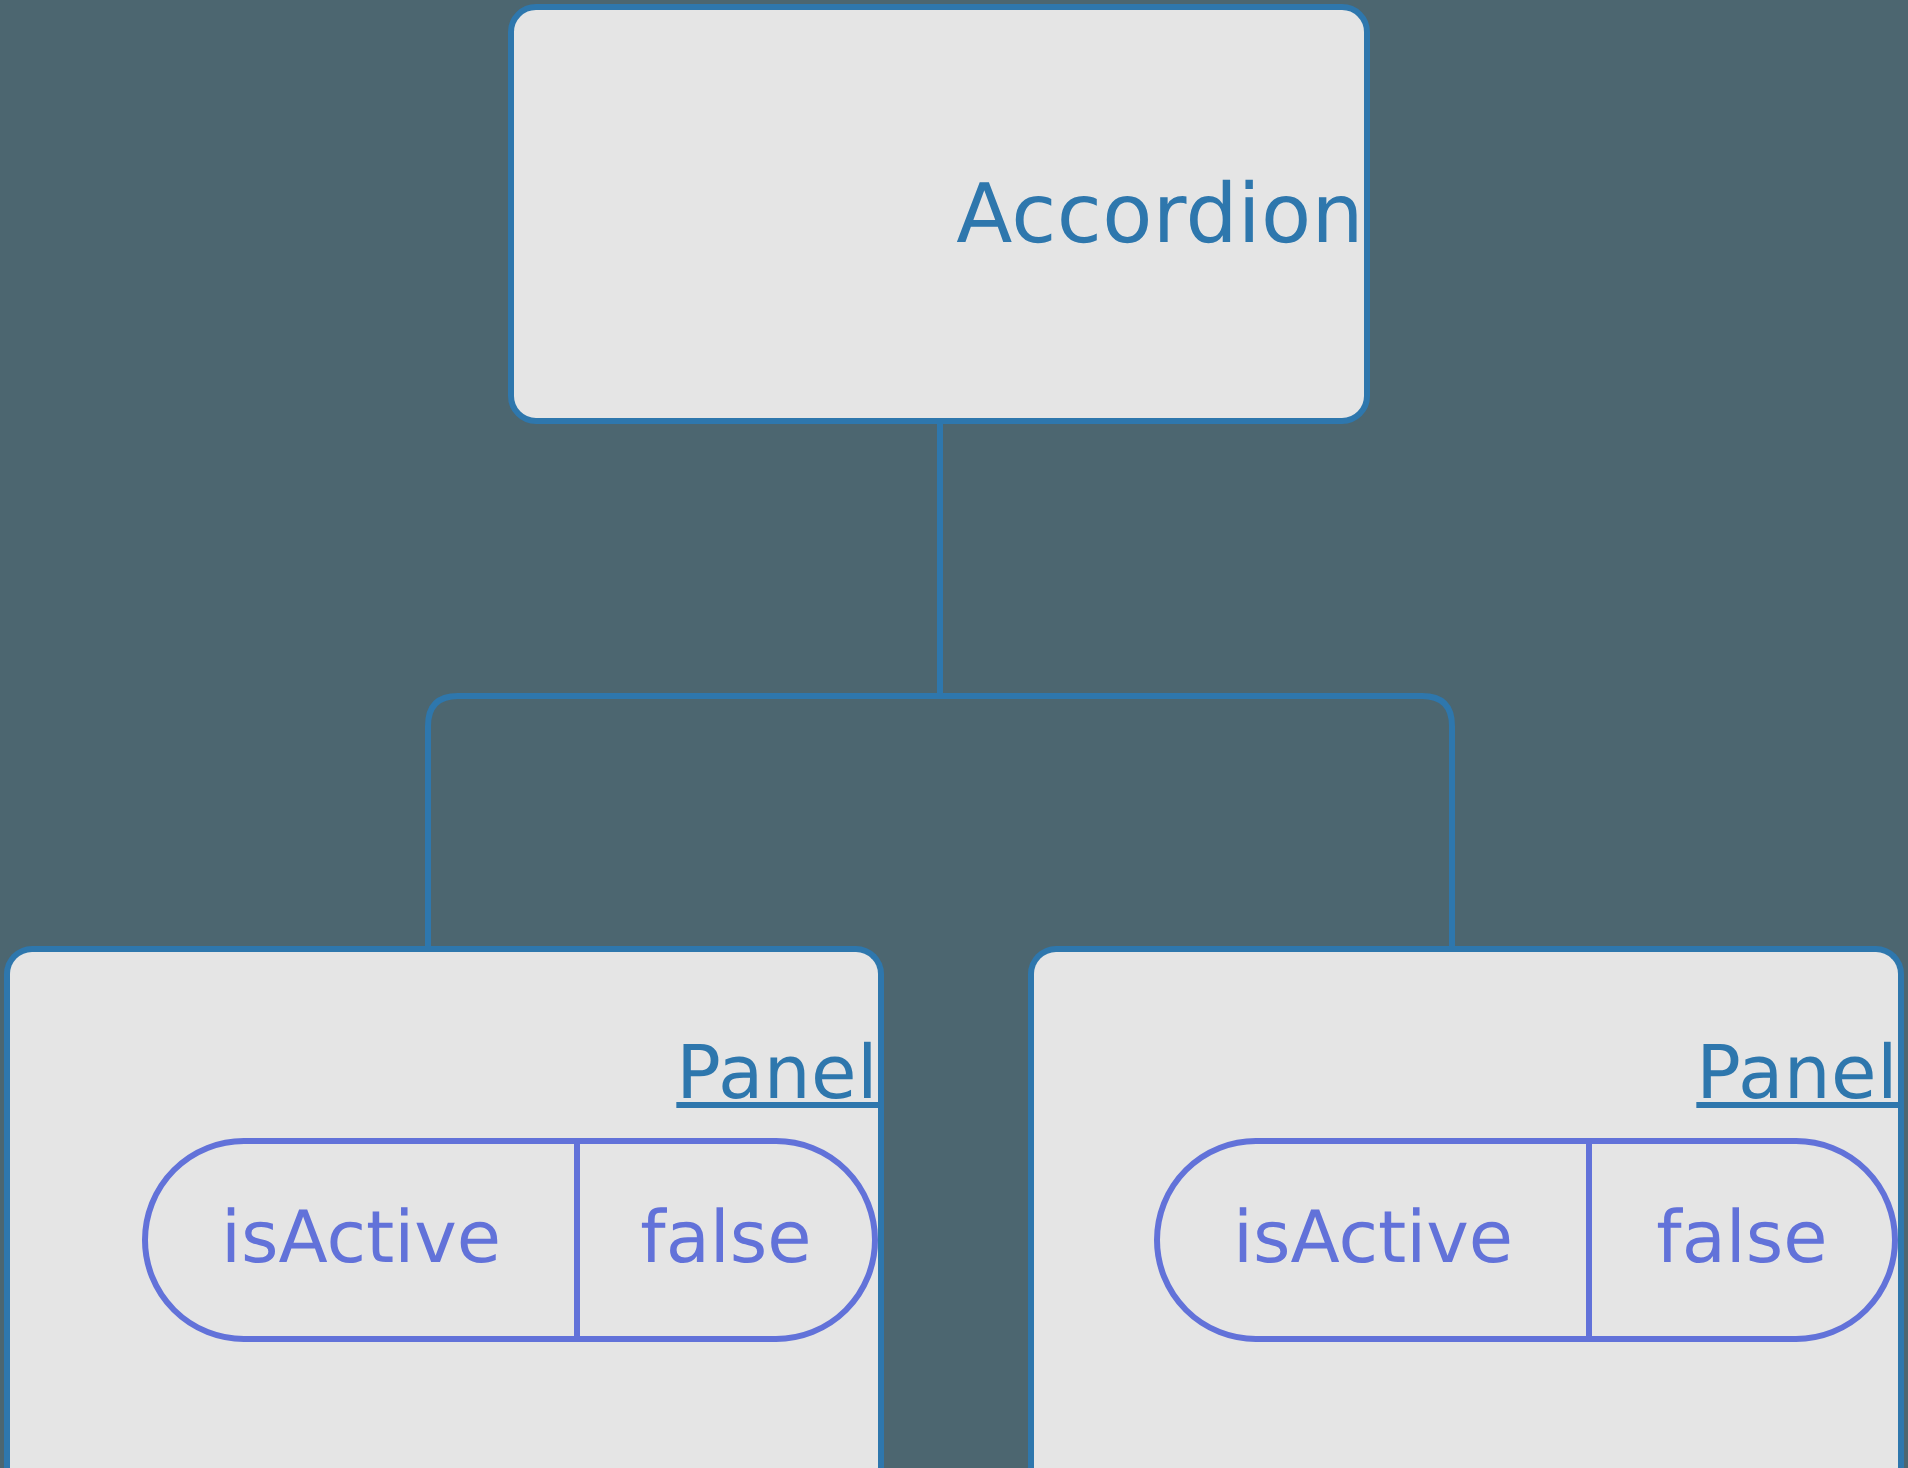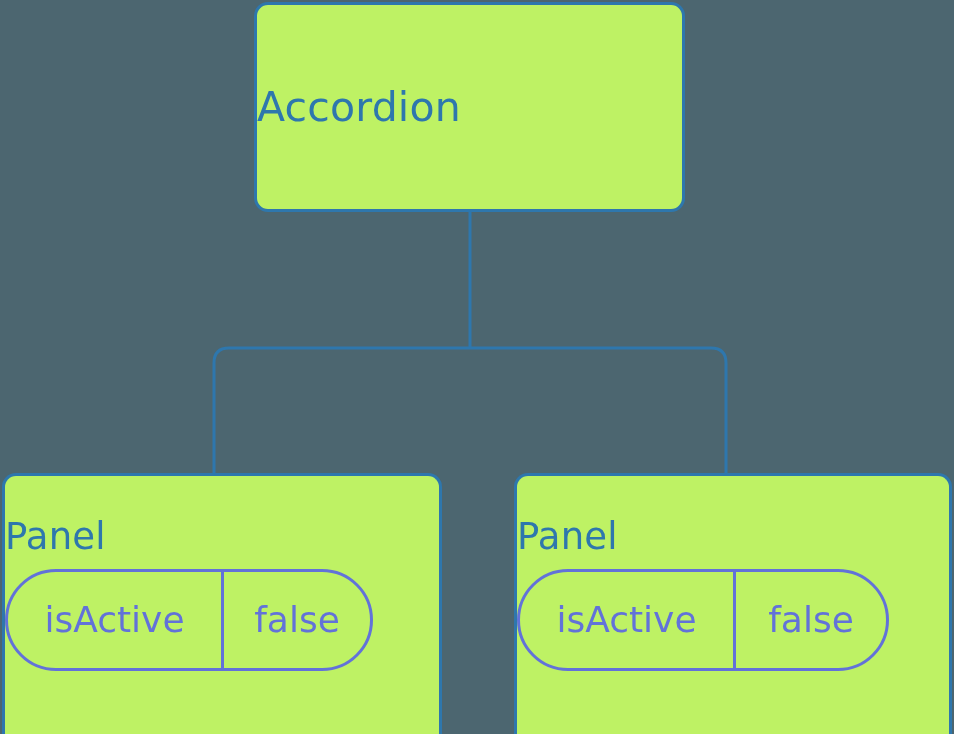--- a/index.html
+++ b/index.html
@@ -20,27 +20,27 @@
   }
   .edges {
     position: absolute;
     left: 0;
     top: 0;
     width: 954px;
     height: 734px;
   }
   .node {
     position: absolute;
-    background: #bef264;
+    background: #e5e5e5;
     border: 3px solid #2e77ad;
     border-radius: 14px;
     box-sizing: border-box;
     display: flex;
     flex-direction: column;
-    align-items: flex-start;
+    align-items: flex-end;
   }
   .node-root {
     left: 254px;
     top: 2px;
     width: 431px;
     height: 210px;
     justify-content: center;
   }
   .node-child-left {
     left: 2px;
@@ -67,20 +67,21 @@
     line-height: 1;
     white-space: nowrap;
   }
   .node-root .node-title {
     font-size: 41px;
   }
   .node-child-left .node-title,
   .node-child-right .node-title {
     font-size: 37px;
     margin-top: 42px;
+    text-decoration: underline;
   }
   .prop-pill {
     margin-top: 14px;
     height: 102px;
     border: 3px solid #6272d9;
     border-radius: 51px;
     box-sizing: border-box;
     display: flex;
     align-items: stretch;
     background: transparent;

